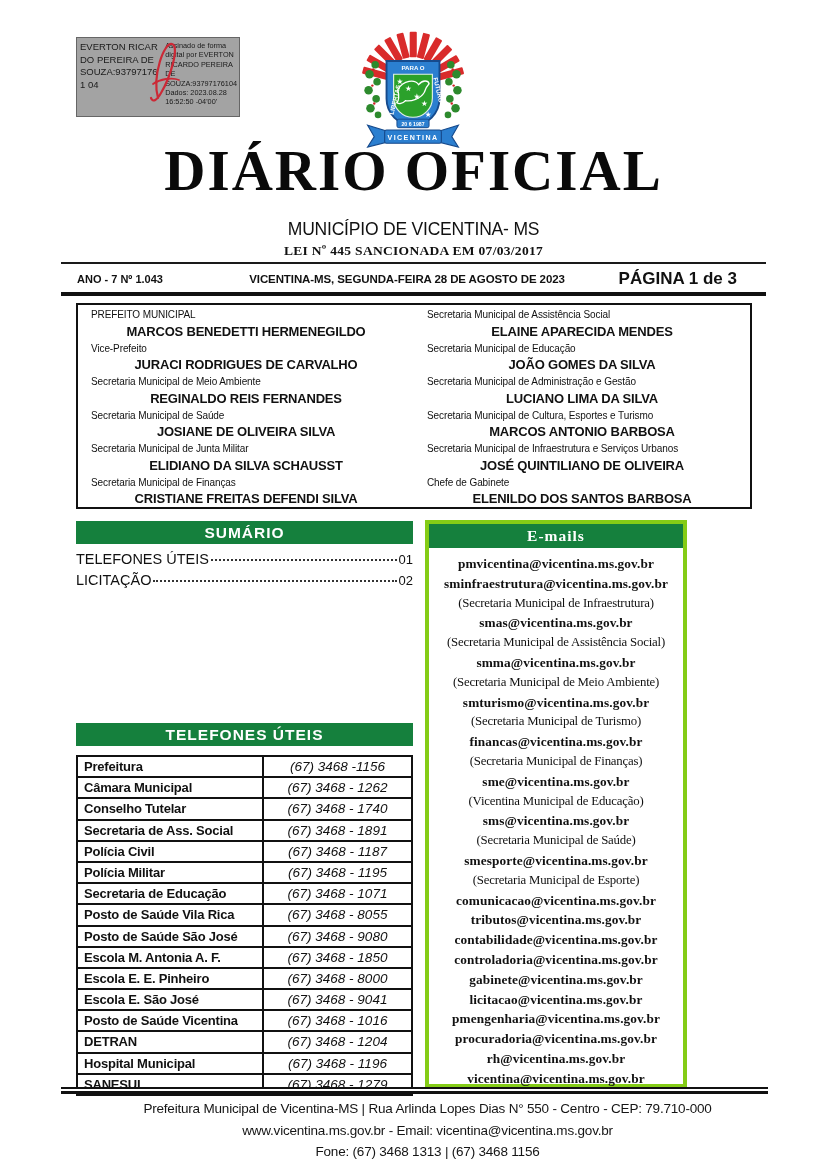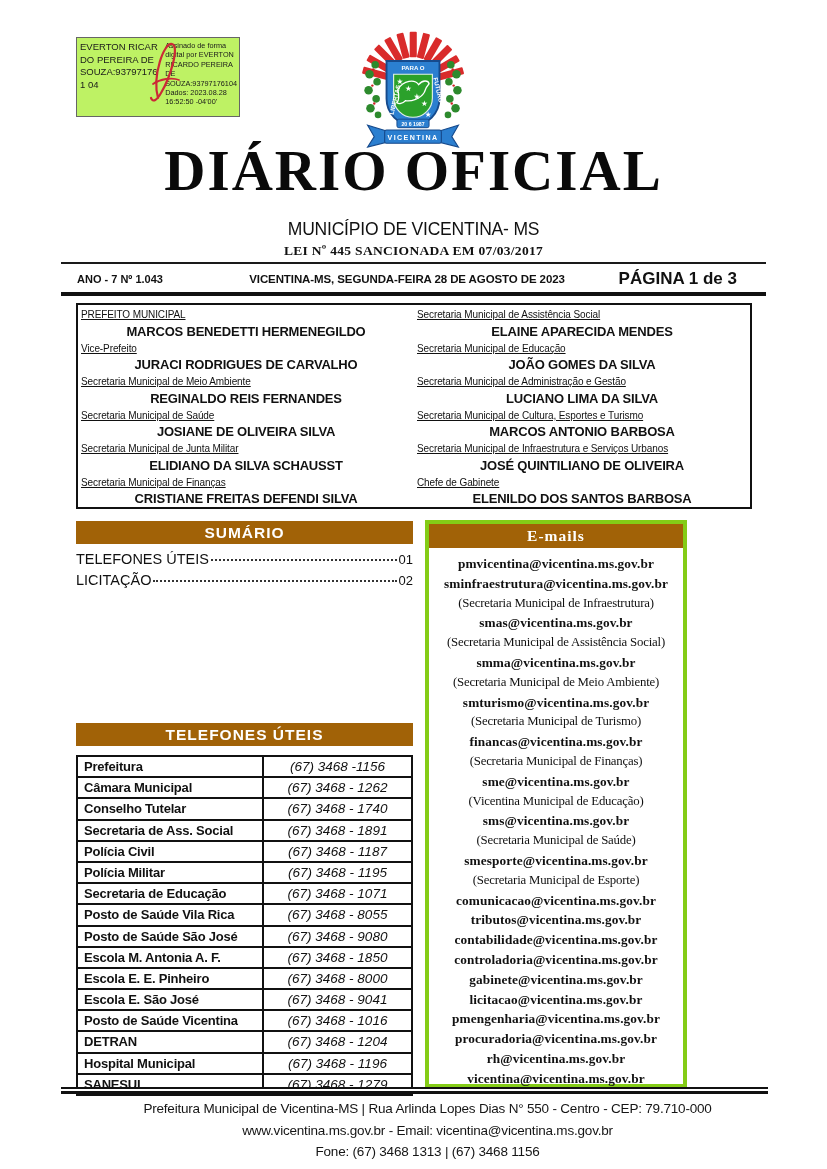--- a/index.html
+++ b/index.html
@@ -1,21 +1,21 @@
 <!DOCTYPE html>
 <html lang="pt"><head>
 <meta charset="utf-8">
 <style>
   html,body{margin:0;padding:0;background:#e8e8e8;}
   .page{position:relative;width:827px;height:1169px;background:#ffffff;margin:0 auto;
         font-family:"Liberation Sans",sans-serif;color:#111;overflow:hidden;}
 
   
   .sig-box{position:absolute;left:76px;top:37px;width:164px;height:80px;border:1px solid #666;
-           display:flex;box-sizing:border-box;padding:3px 2px 2px 3px;background:#bef264;}
+           display:flex;box-sizing:border-box;padding:3px 2px 2px 3px;background:#a3a3a3;}
   .sig-name{width:88px;font-size:9.5px;line-height:12.5px;word-break:break-all;color:#1a1a1a;}
   .sig-detail{flex:1;font-size:7.3px;line-height:9.4px;margin-left:3px;color:#1a1a1a;}
   .sig-flourish{position:absolute;left:148px;top:34px;pointer-events:none;}
 
   
   .crest{position:absolute;left:356px;top:27px;width:114px;height:121px;}
 
   
   .title{position:absolute;left:0;right:0;top:138px;text-align:center;
          font-family:"Liberation Serif",serif;font-weight:bold;font-size:57px;
@@ -29,25 +29,25 @@
   .info-row{position:absolute;left:77px;right:90px;top:266px;height:25px;display:flex;align-items:center;}
   .issue-no{width:170px;font-size:11px;font-weight:bold;}
   .issue-date{flex:1;text-align:center;font-size:11.5px;font-weight:bold;letter-spacing:-0.1px;}
   .issue-page{width:170px;text-align:right;font-size:17px;font-weight:bold;}
   .rule-mid{position:absolute;left:61px;right:61px;top:292px;height:4px;background:#111;}
 
   
   .officials{position:absolute;left:76px;top:303px;width:676px;height:206px;border:2px solid #111;
              box-sizing:border-box;display:flex;padding-top:2px;}
   .off-col{width:50%;}
-  .off-role{font-size:10px;line-height:15.5px;padding-left:3px;letter-spacing:-0.1px;text-decoration:underline;}
+  .off-role{font-size:10px;line-height:15.5px;padding-left:13px;letter-spacing:-0.1px;}
   .off-name{font-size:13px;font-weight:bold;text-align:center;line-height:18px;letter-spacing:-0.2px;}
 
   
-  .black-bar{background:#a16207;color:#fff;font-weight:bold;text-align:center;
+  .black-bar{background:#15803d;color:#fff;font-weight:bold;text-align:center;
              font-size:15.5px;height:23px;line-height:23px;letter-spacing:1px;}
 
   
   .sumario{position:absolute;left:76px;top:521px;width:337px;}
   .toc{margin-top:5px;}
   .toc-line{display:flex;align-items:baseline;font-size:14.5px;line-height:20px;}
   .toc-leader{flex:1;border-bottom:2px dotted #333;margin:0 2px;transform:translateY(-3px);}
   .toc-page{font-size:13px;}
 
   

